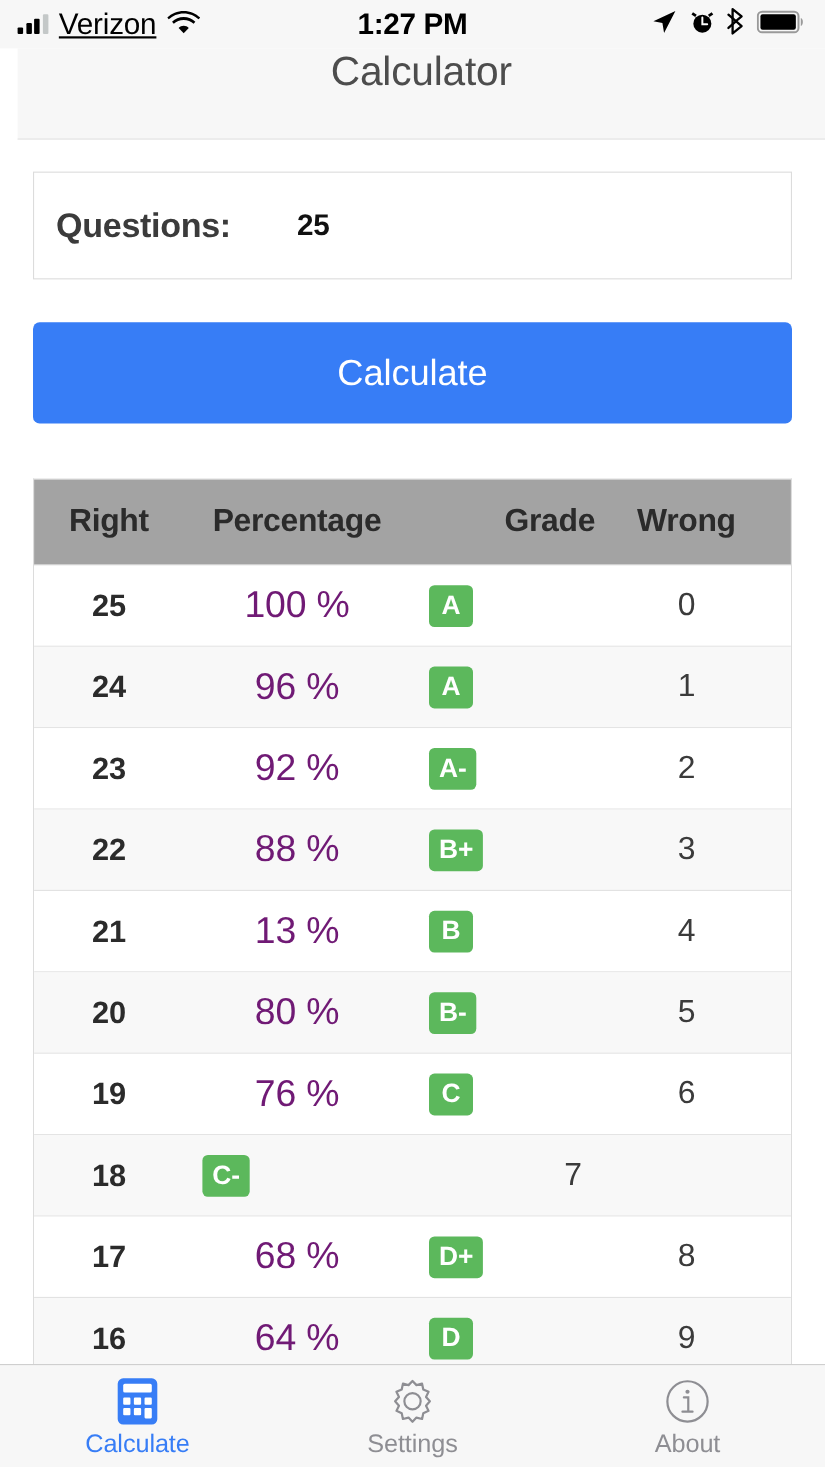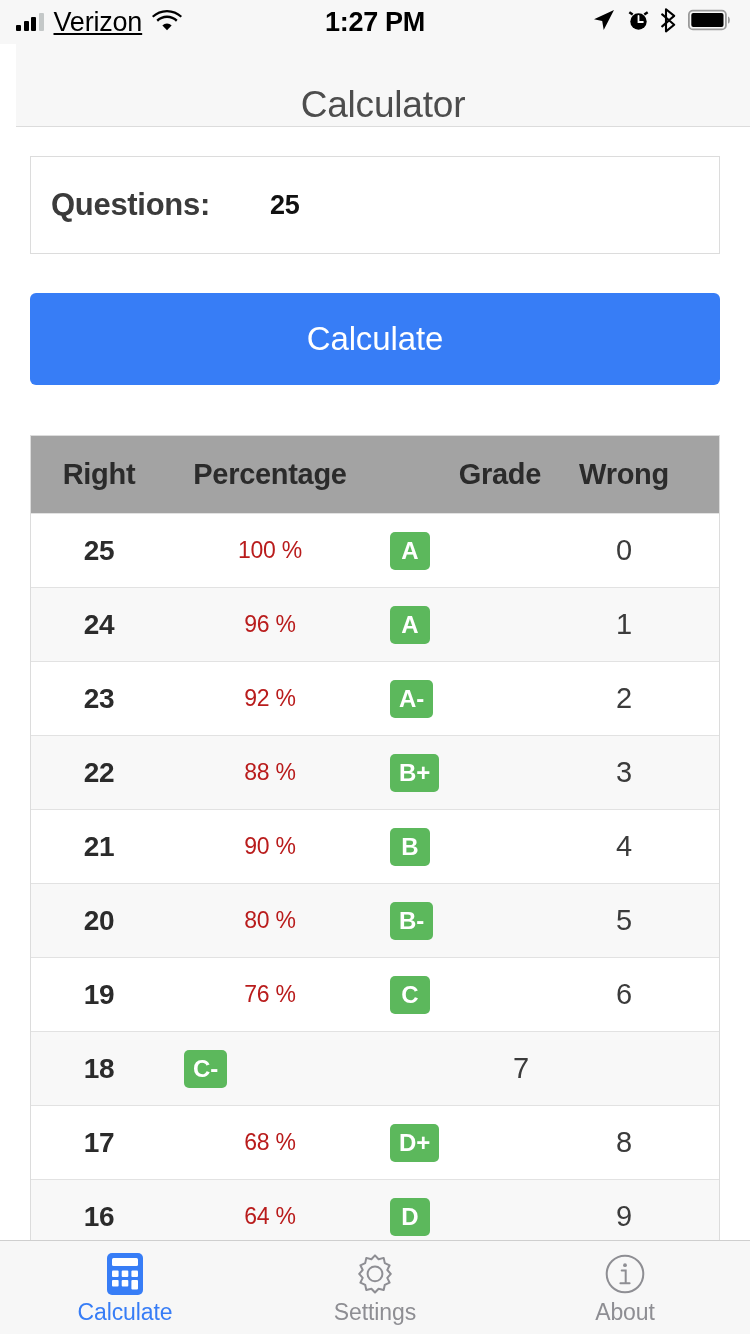--- a/index.html
+++ b/index.html
@@ -82,21 +82,21 @@
     flex: 0 0 auto;
   }
 
   
   .nav-bar {
     height: 83px;
     flex: 0 0 83px;
     background: #f7f7f7;
     border-bottom: 1px solid #dcdcdc;
     display: flex;
-    align-items: flex-end;
+    align-items: flex-start;
     justify-content: center;
     margin-left: 16px;
   }
   .nav-title {
     font-size: 37px;
     color: #4d4d4d;
     font-weight: 400;
     letter-spacing: -0.2px;
   }
 
@@ -195,23 +195,23 @@
     text-align: right;
   }
 
   .cell-right .v {
     font-size: 28px;
     font-weight: bold;
     color: #2b2b2b;
     letter-spacing: -0.2px;
   }
   .cell-percentage .v {
-    font-size: 23px;
+    font-size: 34px;
     font-weight: 400;
-    color: #b91c1c;
+    color: #701a75;
     letter-spacing: -0.2px;
   }
   .cell-wrong .v {
     font-size: 29px;
     font-weight: 400;
     color: #3b3b3b;
     letter-spacing: -0.2px;
   }
 
   .grade-badge {
@@ -357,21 +357,21 @@
             <div class="cell-wrong"><span class="v">2</span></div>
           </div>
           <div class="table-row even">
             <div class="cell-right"><span class="v">22</span></div>
             <div class="cell-percentage"><span class="v">88 %</span></div>
             <div class="cell-grade"><span class="grade-badge" style="background: rgb(92, 184, 92);">B+</span></div>
             <div class="cell-wrong"><span class="v">3</span></div>
           </div>
           <div class="table-row odd">
             <div class="cell-right"><span class="v">21</span></div>
-            <div class="cell-percentage"><span class="v">90 %</span></div>
+            <div class="cell-percentage"><span class="v">13 %</span></div>
             <div class="cell-grade"><span class="grade-badge" style="background: rgb(92, 184, 92);">B</span></div>
             <div class="cell-wrong"><span class="v">4</span></div>
           </div>
           <div class="table-row even">
             <div class="cell-right"><span class="v">20</span></div>
             <div class="cell-percentage"><span class="v">80 %</span></div>
             <div class="cell-grade"><span class="grade-badge" style="background: rgb(92, 184, 92);">B-</span></div>
             <div class="cell-wrong"><span class="v">5</span></div>
           </div>
           <div class="table-row odd">

